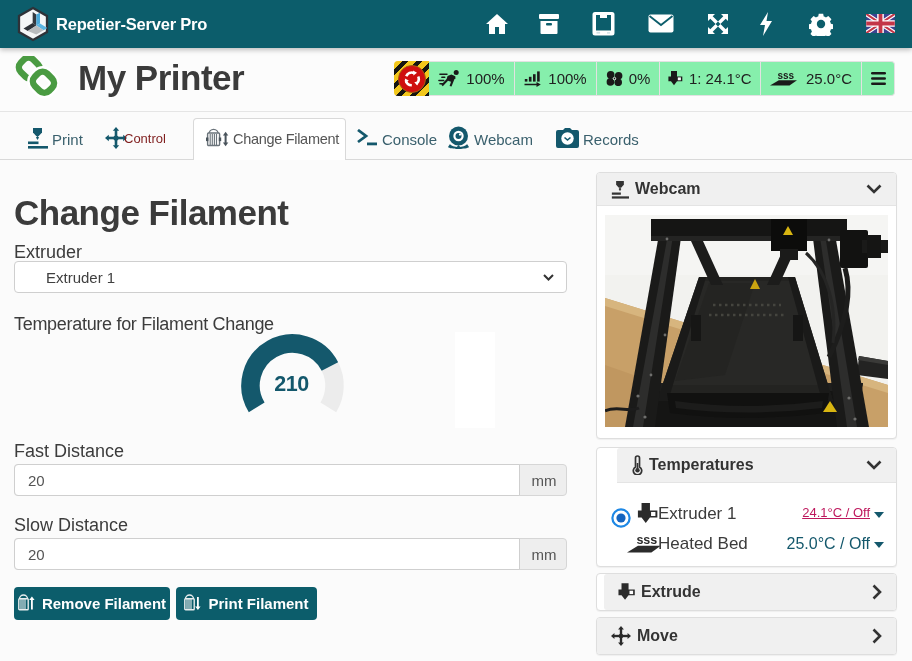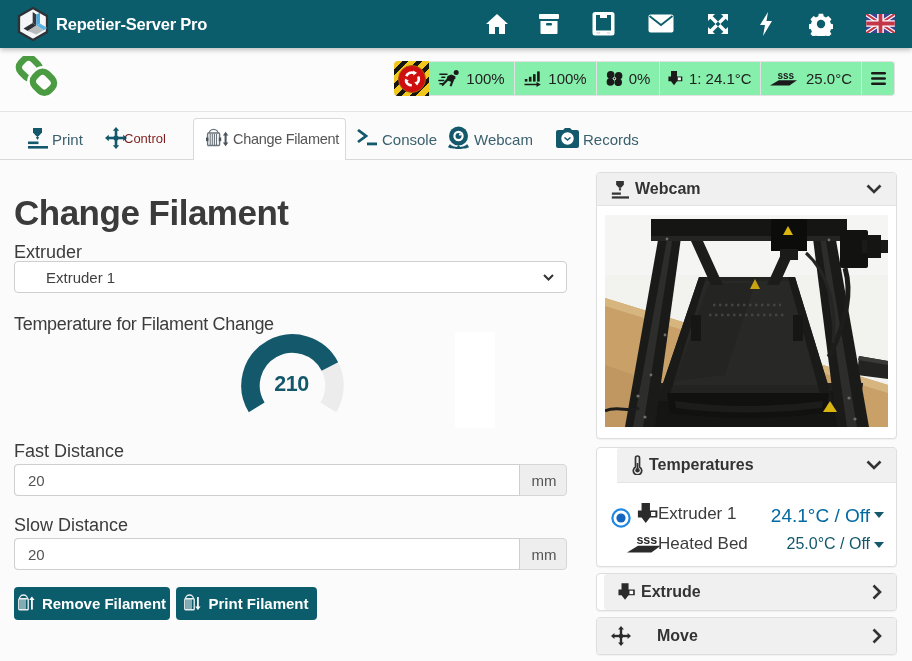--- a/index.html
+++ b/index.html
@@ -75,20 +75,21 @@
   </svg>
 </div>
 
 <div class="abs" style="left:0;top:48px;width:912px;height:64px;background:#fcfcfc;border-bottom:1px solid #e5e5e5;">
 
   <svg class="abs" style="left:14px;top:8px" width="45" height="43" viewBox="0 0 45 43">
     <rect x="5.5" y="3.5" width="20" height="17.5" rx="6.5" transform="rotate(45 15.5 12.2)" fill="none" stroke="#4a9b42" stroke-width="6.5"></rect>
     <rect x="19.5" y="17.5" width="20" height="17.5" rx="6.5" transform="rotate(45 29.5 26.2)" fill="none" stroke="#fff" stroke-width="11.5"></rect>
     <rect x="19.5" y="17.5" width="20" height="17.5" rx="6.5" transform="rotate(45 29.5 26.2)" fill="none" stroke="#4a9b42" stroke-width="6.5"></rect>
   </svg>
+  <div class="abs" style="left:78px;top:10px;font-size:35px;font-weight:bold;letter-spacing:-0.5px;color:#3b3b3b;">My Printer</div>
 
   <div class="abs" style="left:394px;top:13px;width:35px;height:35px;border-radius:4px 0 0 4px;background:repeating-linear-gradient(135deg,#f2c71c 0 6px,#151511 6px 10px);overflow:hidden;">
     <div class="abs" style="left:3.5px;top:3.5px;width:28px;height:28px;background:#cf0f0f;border:1px solid #a85c10;border-radius:50%;"></div>
     <svg class="abs" style="left:8.5px;top:8.5px" width="18" height="18" viewBox="0 0 18 18">
       <g fill="none" stroke="#fff" stroke-width="2.6">
         <path d="M3.2 6.2 A6.3 6.3 0 0 1 11 2.9"></path>
         <path d="M15.2 6.6 A6.3 6.3 0 0 1 13.4 13.9"></path>
         <path d="M8.8 15.3 A6.3 6.3 0 0 1 2.8 10.2"></path>
       </g>
       <path d="M10 0.6 L14 2.8 L10.4 5.4 Z" fill="#fff"></path>
@@ -389,21 +390,21 @@
   <div class="abs" style="left:0;top:53px;width:299px;height:42px;">
     <svg class="abs" style="left:14px;top:7px" width="20" height="20" viewBox="0 0 20 20">
       <circle cx="10" cy="10" r="8.6" fill="none" stroke="#1e88e5" stroke-width="2.2"></circle>
       <circle cx="10" cy="10" r="4.6" fill="#1565c0"></circle>
     </svg>
     <svg class="abs" style="left:40px;top:2px" width="21" height="21" viewBox="0 0 14.5 15">
       <path fill="#2b2b2b" d="M3 0 H9 V5.4 H14.3 V10.3 H9 L6 14.2 L3 10.3 H0.4 V5.4 H3 Z"></path>
       <rect x="9.8" y="6.4" width="3.1" height="2.9" fill="#fff"></rect>
     </svg>
     <div class="abs" style="left:61px;top:3px;font-size:17px;color:#3c3c3c;">Extruder 1</div>
-    <div class="abs" style="right:26px;top:4px;font-size:19px;color:#0369a1;">24.1°C / Off</div>
+    <div class="abs" style="right:26px;top:4px;font-size:13px;color:#be185d;text-decoration:underline;">24.1°C / Off</div>
     <div class="abs" style="right:12px;top:11px;width:0;height:0;border-left:5px solid transparent;border-right:5px solid transparent;border-top:6px solid #14586c;"></div>
   </div>
 
   <div class="abs" style="left:0;top:83px;width:299px;height:42px;">
     <svg class="abs" style="left:30px;top:3px" width="35" height="19" viewBox="0 0 28 15">
       <text x="7.5" y="8.2" font-size="10" font-weight="bold" fill="#2b2b2b" font-family="Liberation Sans">sss</text>
       <polygon points="8.8,9.2 27,9.2 19.5,14.6 0,14.6" fill="#2b2b2b"></polygon>
     </svg>
     <div class="abs" style="left:61px;top:3px;font-size:17px;color:#3c3c3c;">Heated Bed</div>
     <div class="abs" style="right:26px;top:4px;font-size:16px;color:#14586c;">25.0°C / Off</div>
@@ -418,21 +419,21 @@
       <rect x="9.8" y="6.4" width="3.1" height="2.9" fill="#fff"></rect>
     </svg>
     <span>Extrude</span>
     <svg width="10" height="16" viewBox="0 0 10 16" style="margin-left:auto;">
       <path d="M1.5 1.5 L8 8 L1.5 14.5" fill="none" stroke="#333" stroke-width="2.6"></path>
     </svg>
   </div>
 </div>
 
 <div class="panel" style="left:596px;top:617px;width:301px;height:38px;">
-  <div class="phead" style="height:36px;padding:0 14px;border-radius:3px;gap:20px;">
+  <div class="phead" style="height:36px;padding:0 14px;border-radius:3px;">
     <svg width="20" height="20" viewBox="0 0 22 22" style="margin-right:6px;">
       <g fill="#2b2b2b">
         <path d="M11 0 L14.2 3.8 H7.8 Z"></path>
           <path d="M11 22 L14.2 18.2 H7.8 Z"></path>
         <path d="M0 11 L3.8 7.8 V14.2 Z"></path>
           <path d="M22 11 L18.2 7.8 V14.2 Z"></path>
         <rect x="9.7" y="2.5" width="2.6" height="17"></rect>
         <rect x="2.5" y="9.7" width="17" height="2.6"></rect>
         <circle cx="11" cy="11" r="2.6"></circle>
       </g>

